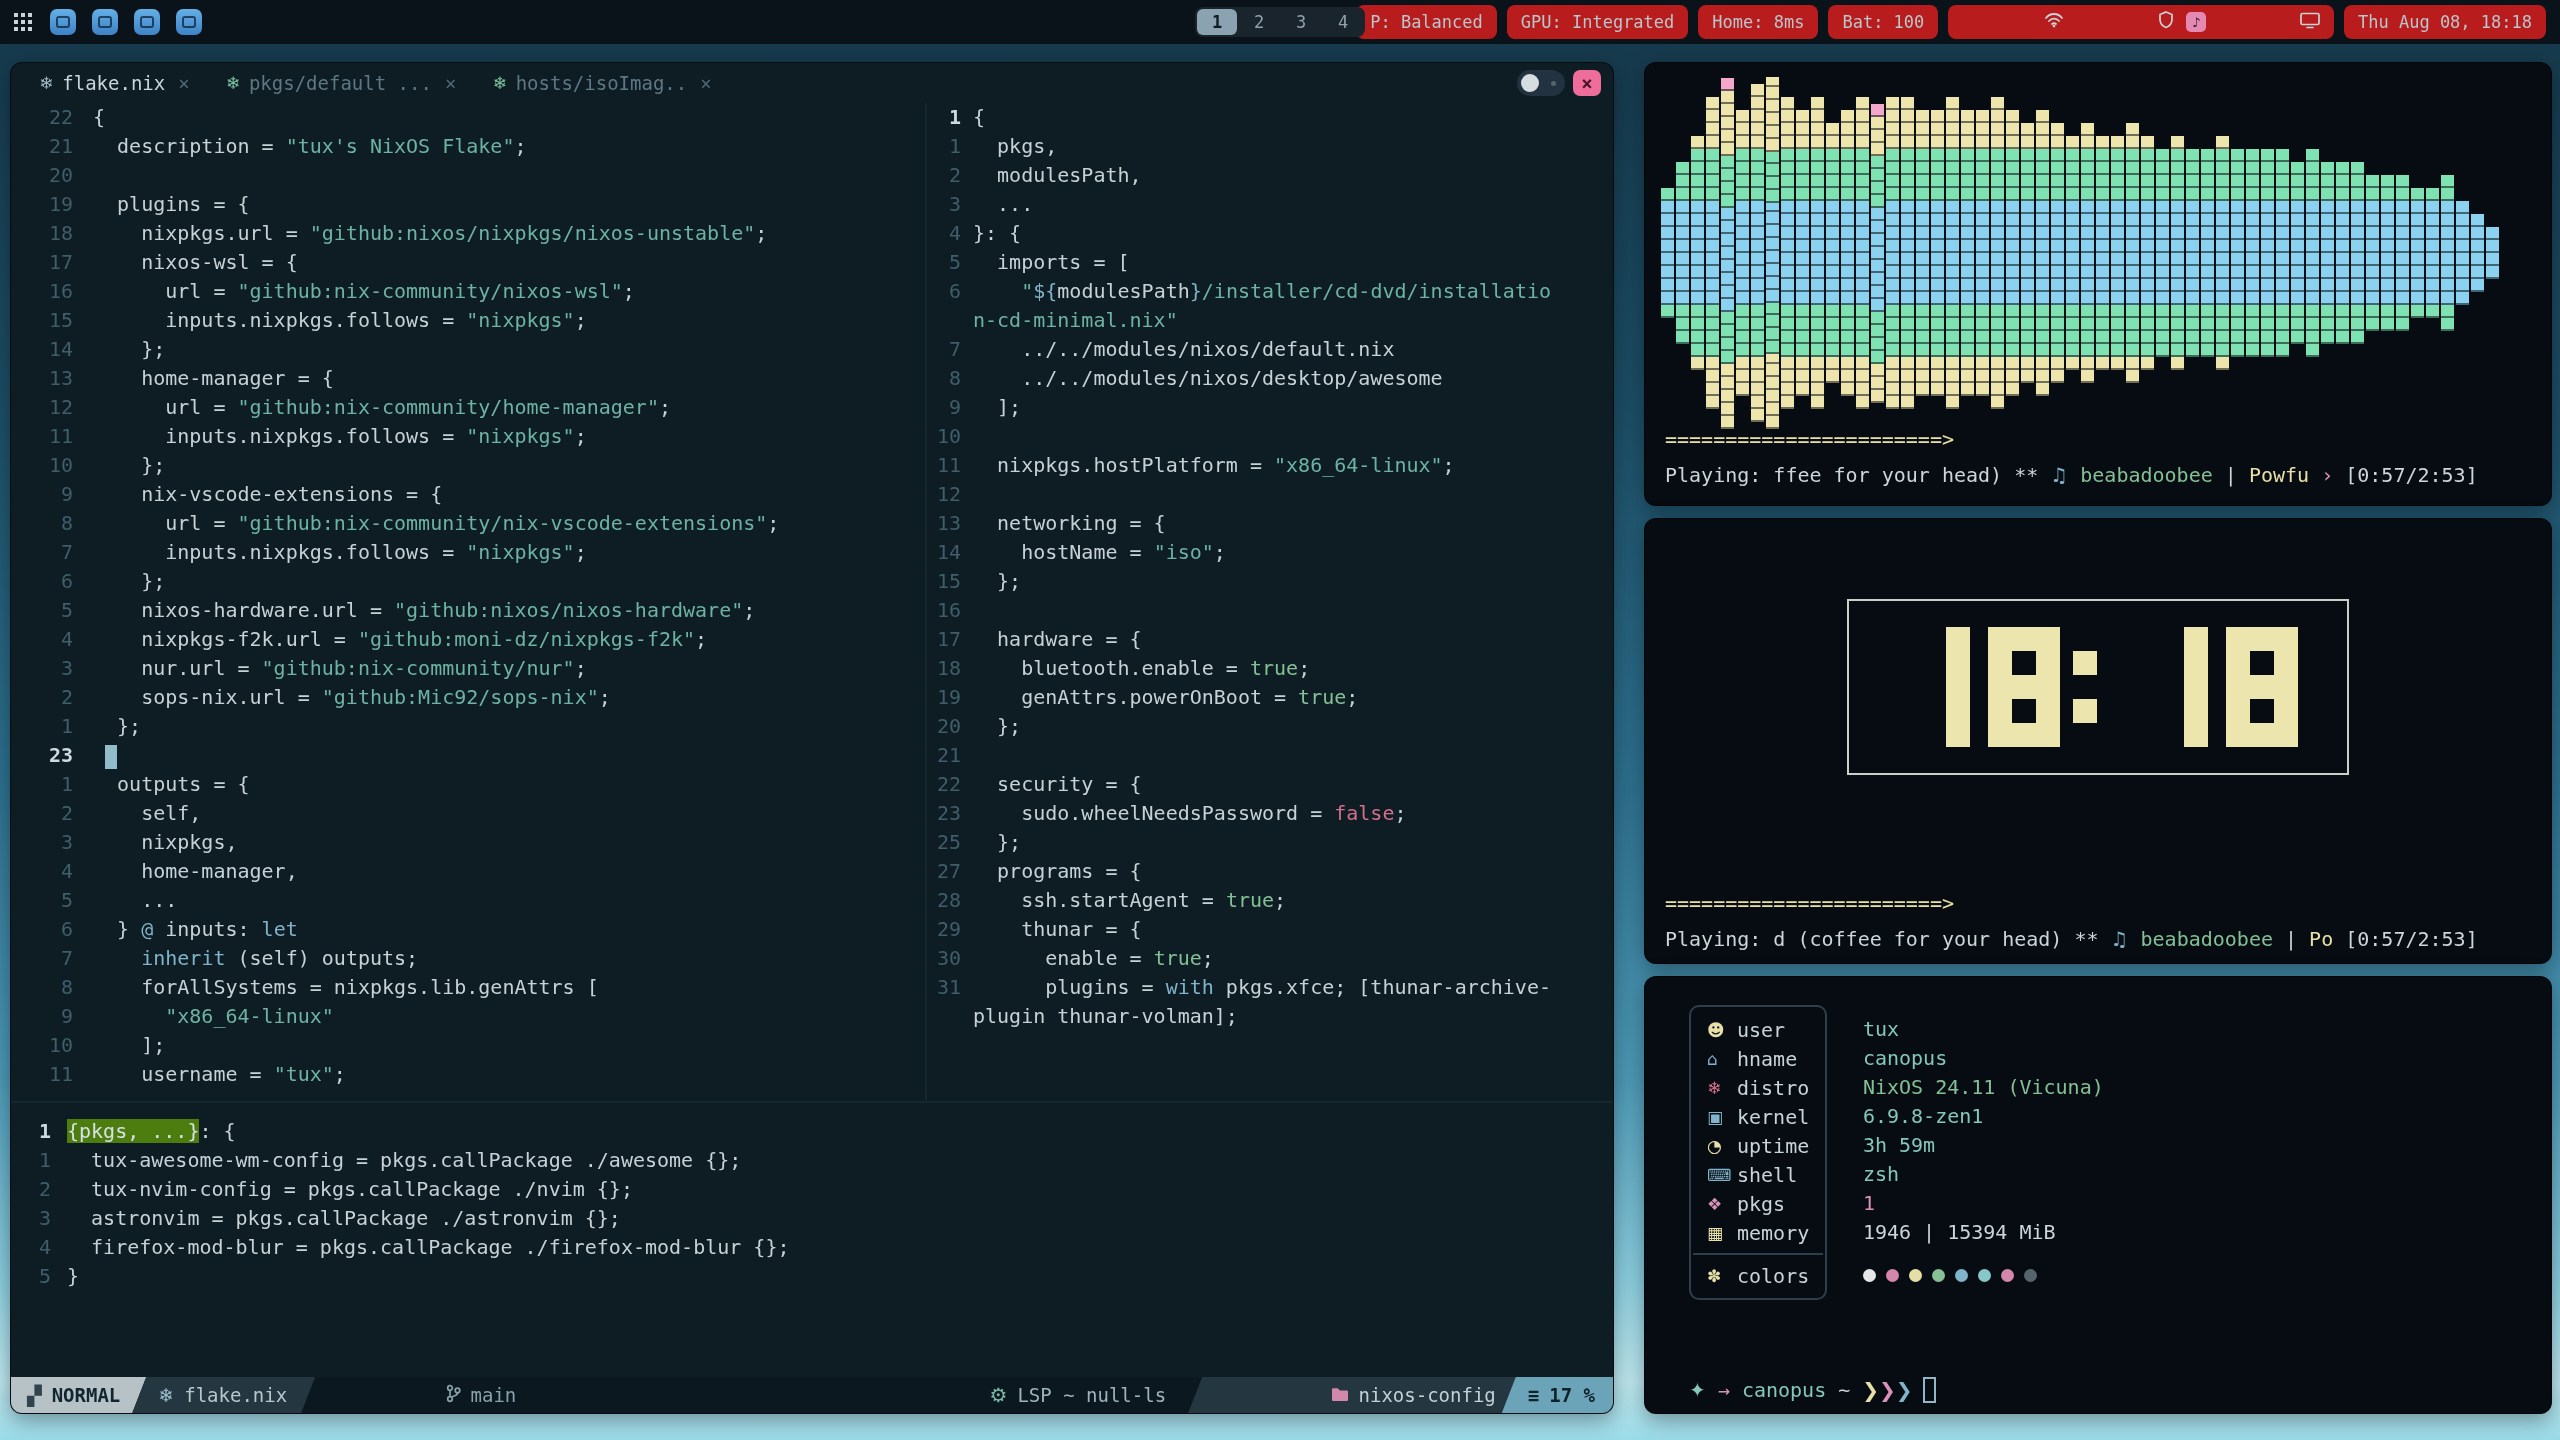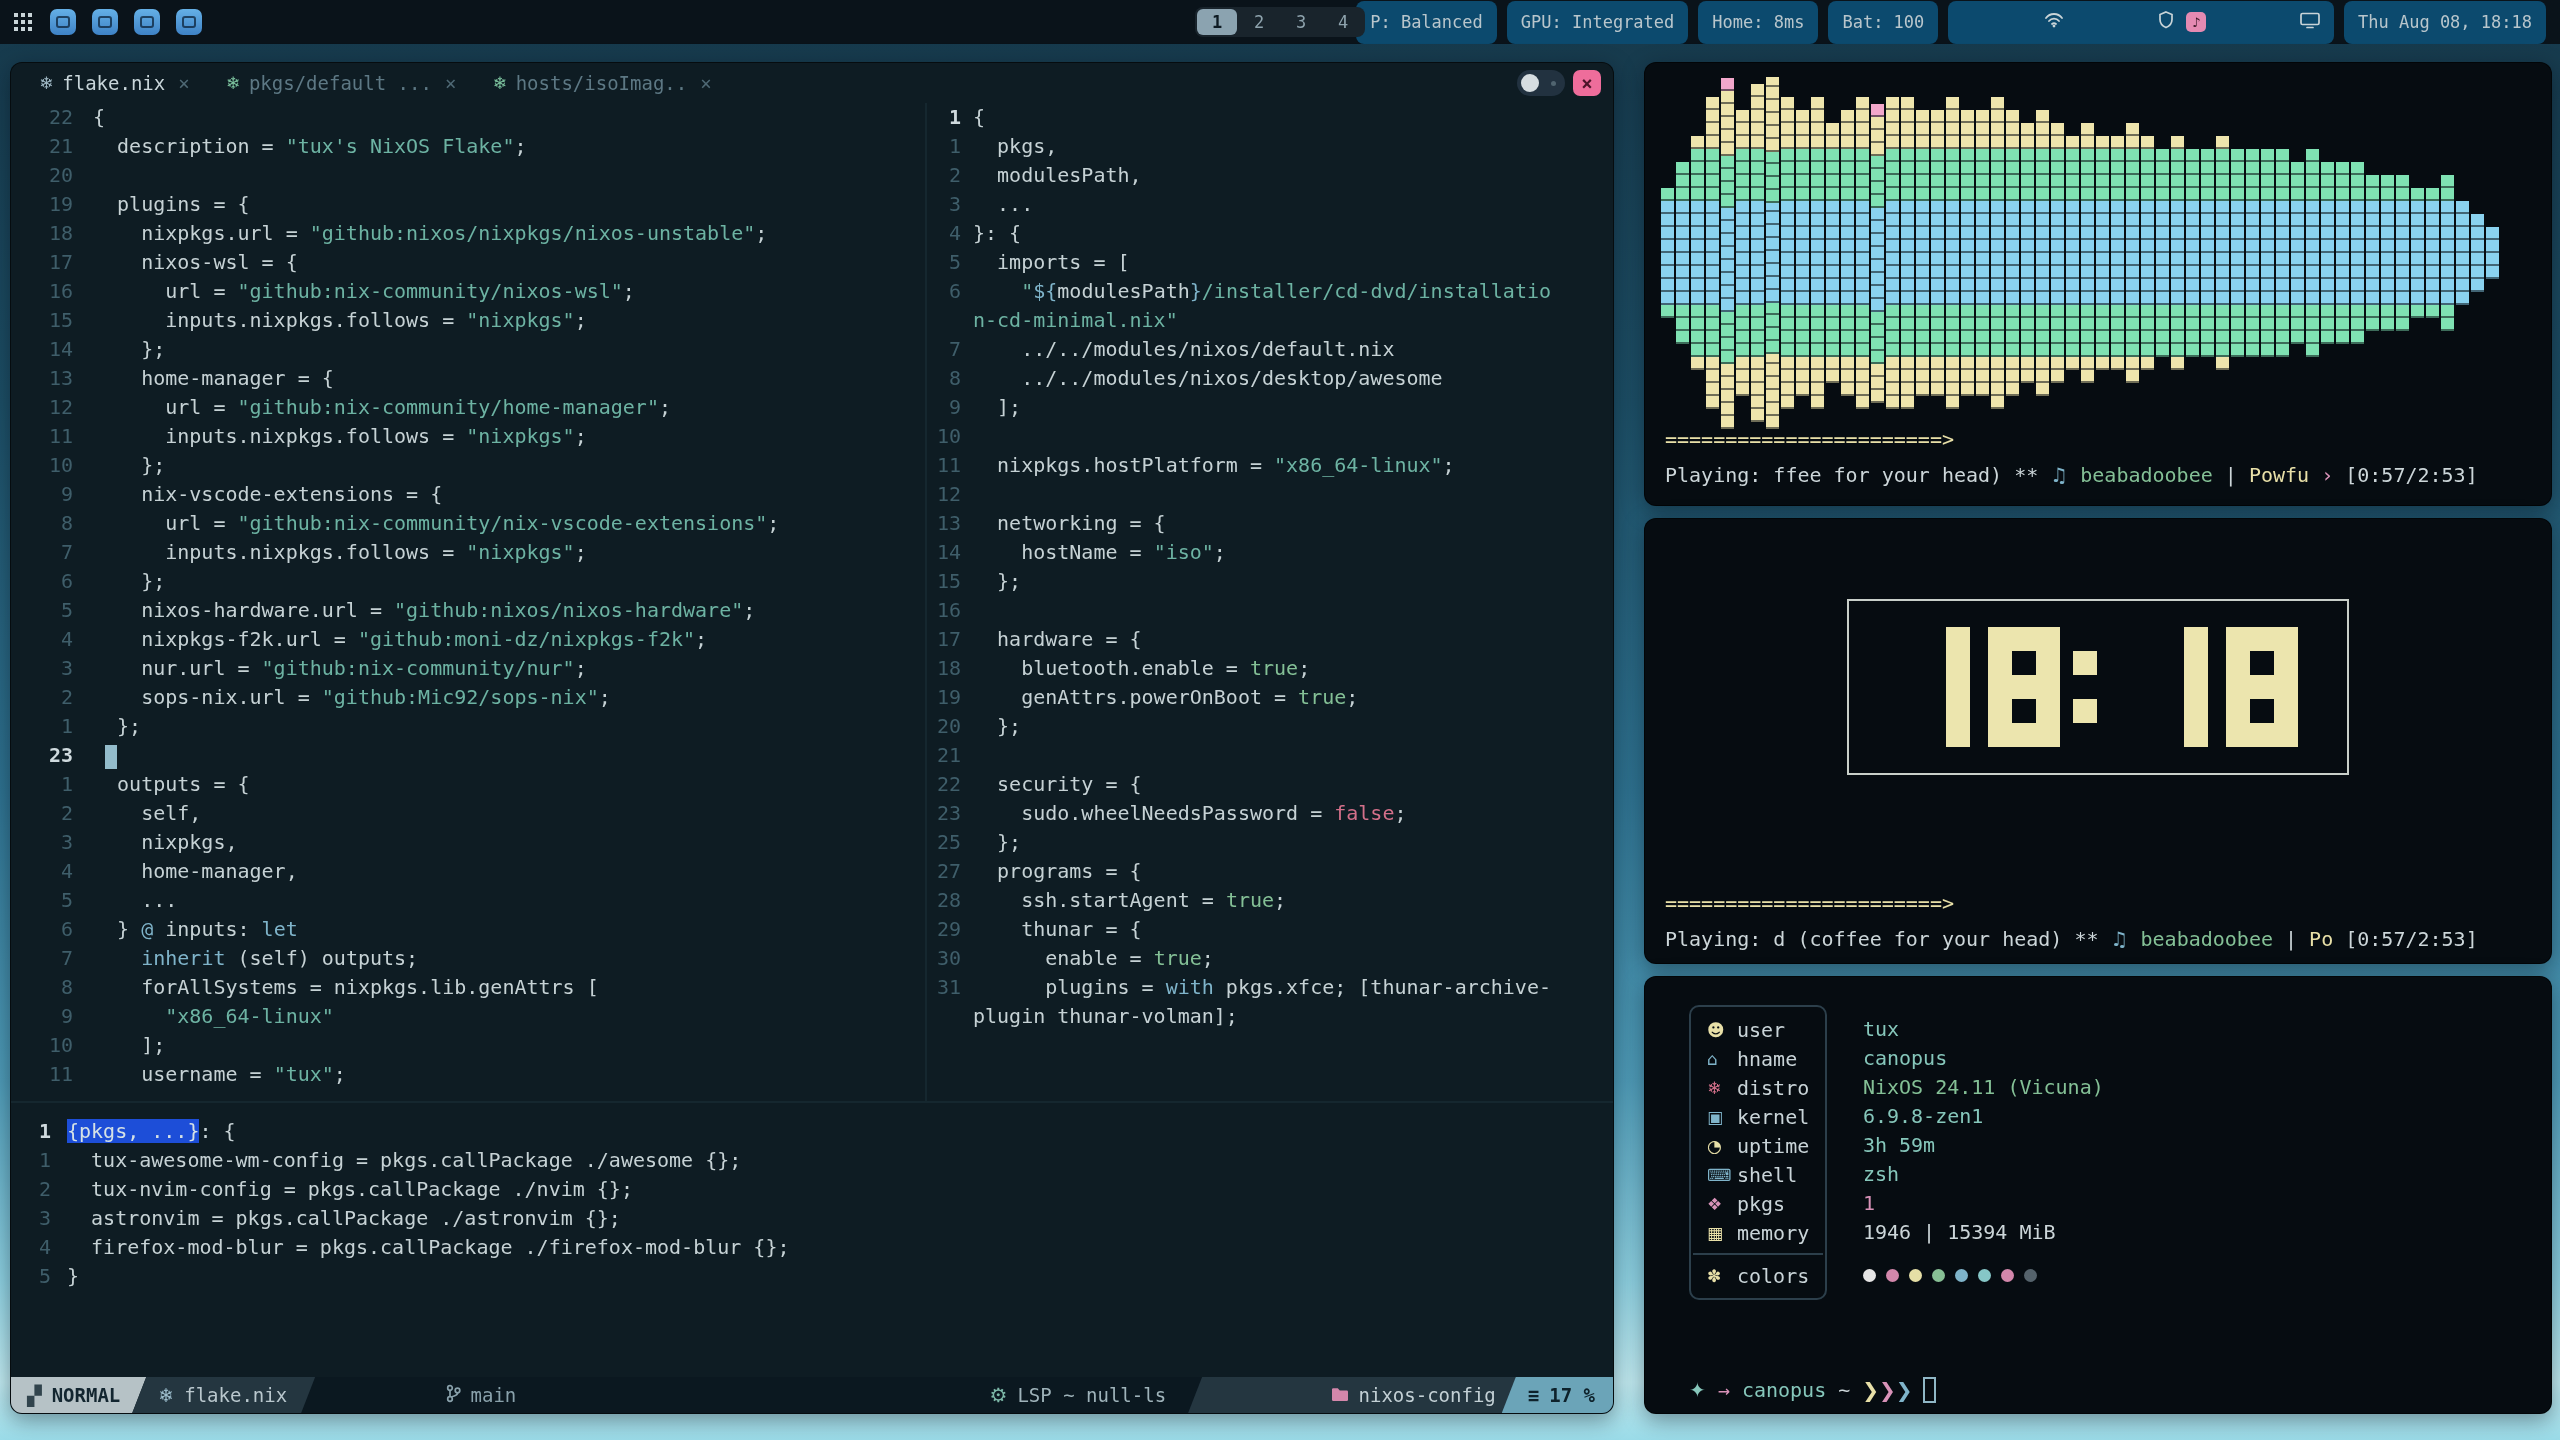--- a/index.html
+++ b/index.html
@@ -14,21 +14,21 @@
   .topbar{position:absolute;left:0;top:0;width:2560px;height:44px;background:#0a131a;display:flex;align-items:center;padding:0 14px}
   .tb-left{display:flex;align-items:center;gap:18px}
   .grid-icon{display:flex;align-items:center}
   #app-icons{display:flex;gap:16px}
   .app-icon{width:26px;height:26px;border-radius:7px;background:linear-gradient(180deg,#65b0e6,#3e82c6);display:flex;align-items:center;justify-content:center}
   .app-icon-inner{width:14px;height:12px;border:2px solid rgba(12,35,58,.75);border-radius:3px}
   #taglist{position:absolute;left:50%;top:7px;transform:translateX(-50%);display:flex;background:#19242c;border-radius:8px;padding:2px;gap:2px}
   .tag{width:40px;height:26px;border-radius:6px;display:flex;align-items:center;justify-content:center;color:#8ea3ad;font-size:17px}
   .tag.active{background:#8ba3b0;color:#0e1b23;font-weight:bold}
   .tb-right{margin-left:auto;display:flex;gap:10px;align-items:center}
-  .pill{background:#0c4a6e;border-radius:8px;height:43px;display:flex;align-items:center;padding:0 14px;color:#b9c6cc;font-size:17px;white-space:pre}
+  .pill{background:#b91c1c;border-radius:8px;height:34px;display:flex;align-items:center;padding:0 14px;color:#b9c6cc;font-size:17px;white-space:pre}
   #status-pills{display:flex;gap:10px}
   .tray{gap:12px}
   .music-badge{width:20px;height:20px;border-radius:5px;background:#e48ab2;color:#3a1626;display:flex;align-items:center;justify-content:center;font-size:13px}
 
   
   .window{position:absolute;border-radius:12px;overflow:hidden;border:1px solid rgba(0,0,0,.55);box-shadow:0 6px 22px rgba(0,10,20,.4)}
   #editor-win{left:10px;top:62px;width:1604px;height:1352px;background:#0e1c23}
   #cava-win{left:1644px;top:62px;width:908px;height:444px;background:#060c11}
   #clock-win{left:1644px;top:518px;width:908px;height:446px;background:#060c11}
   #fetch-win{left:1644px;top:976px;width:908px;height:438px;background:#060c11}
@@ -57,21 +57,21 @@
   #pane-right .lnum{width:46px;padding-right:12px}
   #pane-bottom .lnum{width:56px;padding-right:16px}
   .code{white-space:pre}
   .cursor-block{display:inline-block;width:12px;height:24px;background:#93bccb;transform:translateY(4px)}
 
   .tk-d{color:#c6d2d5}
   .tk-s{color:#6db3a3}
   .tk-k{color:#7fb4ca}
   .tk-g{color:#84c096}
   .tk-r{color:#d3708a}
-  .tk-hl{color:#d6e2e5;background:#1d4ed8}
+  .tk-hl{color:#d6e2e5;background:#4d7c0f}
   .tk-w{color:#ccd6d9}
   .tk-y{color:#e8e0a8}
   .tk-b{color:#7fb4ca}
   .tk-p{color:#d892b8}
   .tk-t{color:#86c7bb}
 
   .statusline{position:absolute;left:0;right:0;bottom:0;height:36px;background:#0b1820;display:flex;align-items:center;justify-content:space-between;font-size:19px}
   .sl-left,.sl-right{display:flex;align-items:center;height:100%}
   .seg{display:flex;align-items:center;height:100%;gap:10px;white-space:pre}
   .seg-mode{background:#b6c2c6;color:#132630;font-weight:bold;padding:0 26px 0 16px;clip-path:polygon(0 0,100% 0,calc(100% - 14px) 100%,0 100%)}

